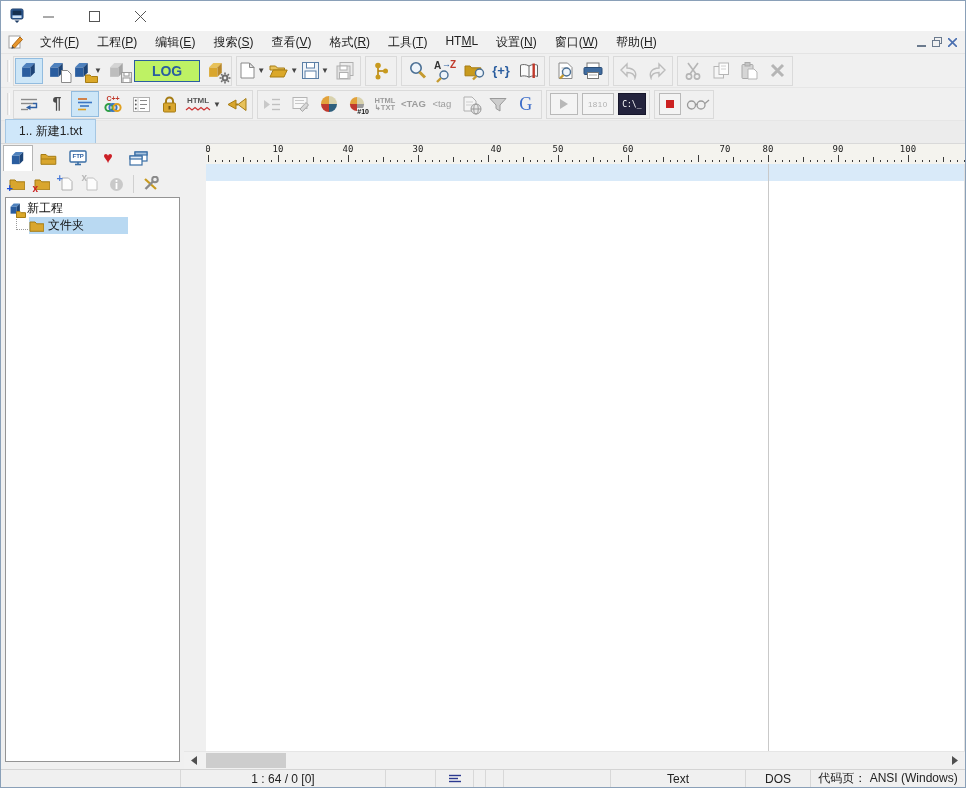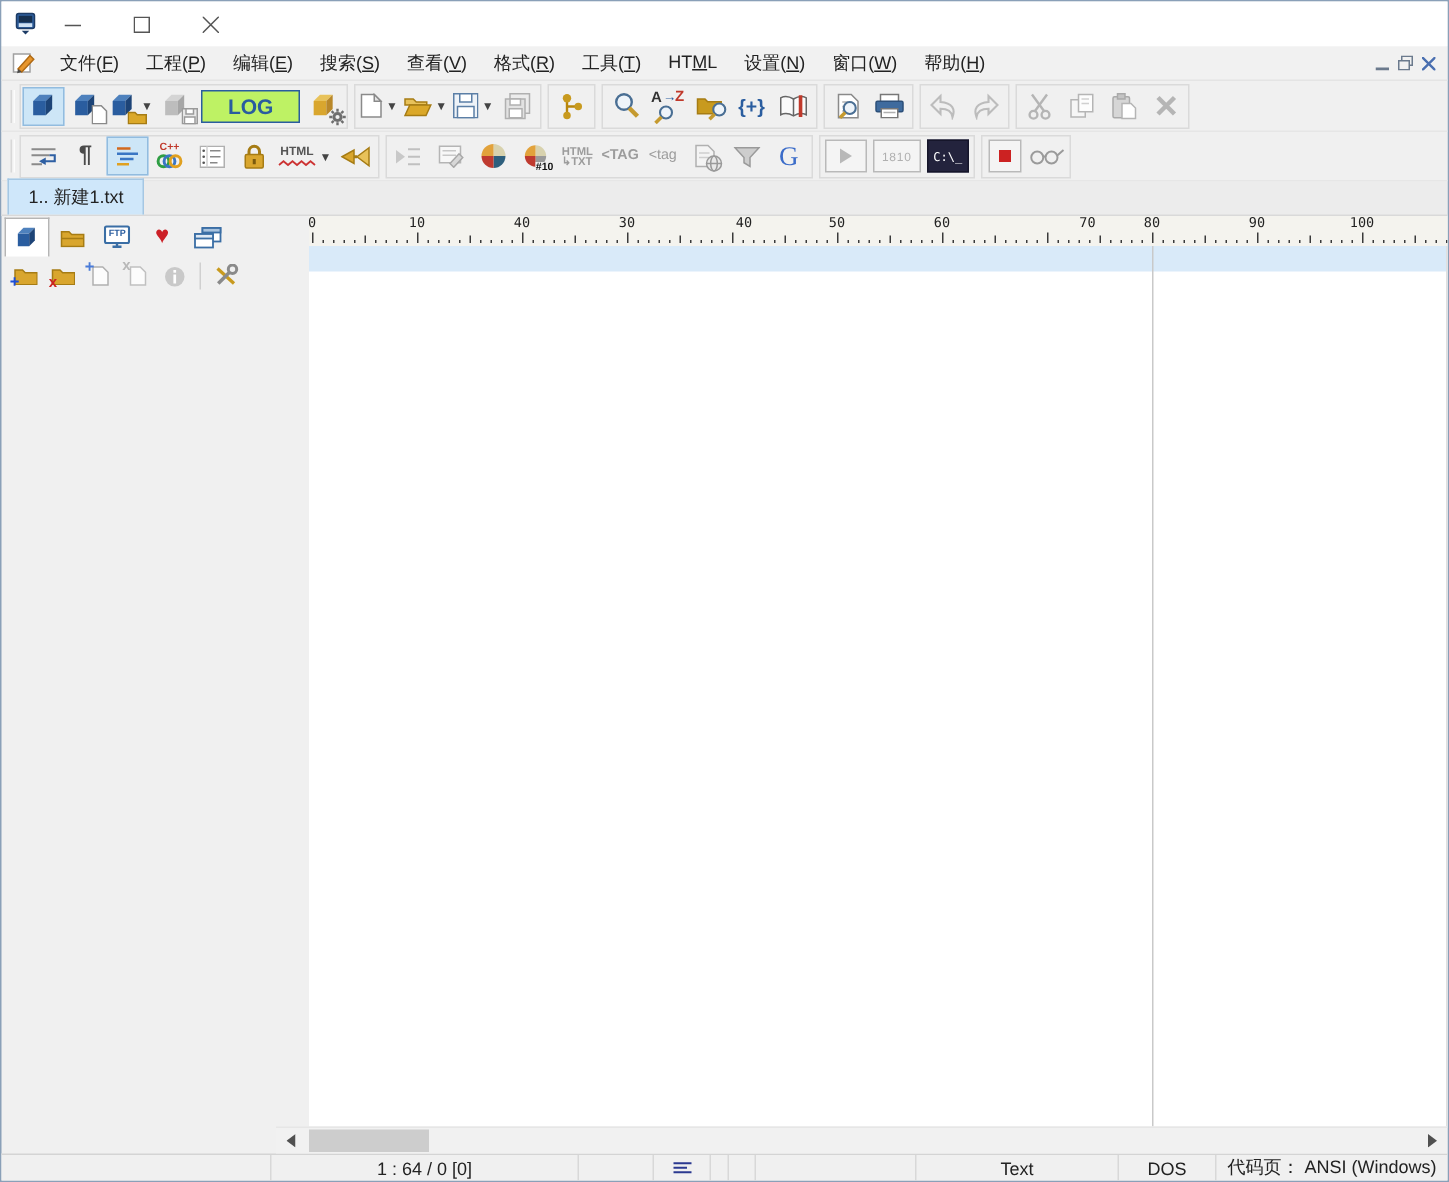--- a/index.html
+++ b/index.html
@@ -671,20 +671,46 @@
         <div class="vsep"></div>
         <div class="sbtn">
           <svg width="18" height="16">
               <line x1="3" y1="3" x2="14" y2="13" stroke="#c89a1e" stroke-width="2.2"></line>
               <line x1="3.5" y1="13" x2="11" y2="5.5" stroke="#8a8a8a" stroke-width="2.4"></line>
               <circle cx="13" cy="3.5" r="2.8" fill="none" stroke="#8a8a8a" stroke-width="2"></circle>
             </svg>
         </div>
       </div>
 
+      <div class="tree-panel">
+        <div class="tree-item">
+          <span class="icon">
+            <svg width="14" height="14" viewBox="0 0 18 18">
+                <polygon points="2,6 10,6 10,15 2,15" fill="#2a5d9f"></polygon>
+                <polygon points="2,6 6,2 14,2 10,6" fill="#4e81bd"></polygon>
+                <polygon points="10,6 14,2 14,11 10,15" fill="#1d4477"></polygon>
+              </svg>
+            <span class="ovl" style="right:-3px;bottom:-2px">
+                <svg width="10" height="8">
+                  <path d="M0.5,1.5 h3.5 l1.2,1.2 h4.3 v4.8 h-9 z" fill="#dba829" stroke="#a67c14"></path>
+                </svg>
+              </span>
+          </span>
+          <span class="lbl">新工程</span>
+        </div>
+        <div class="tree-item tree-child">
+          <span class="tree-conn"></span>
+          <span class="tree-sel">
+            <svg width="15" height="12">
+                <path d="M1,2 h5 l1.8,1.8 h7 v7.5 h-13.8 z" fill="#d9a62e" stroke="#a67c14"></path>
+              </svg>
+            <span class="lbl">文件夹</span>
+          </span>
+        </div>
+      </div>
     </div>
 
     <div class="editor-region">
       <div class="ruler">
         <div class="ruler-scale">
             <div class="tick t10" style="left: 2px;"></div>
             <div class="tick" style="left: 9px;"></div>
             <div class="tick" style="left: 16px;"></div>
             <div class="tick" style="left: 23px;"></div>
             <div class="tick" style="left: 30px;"></div>

